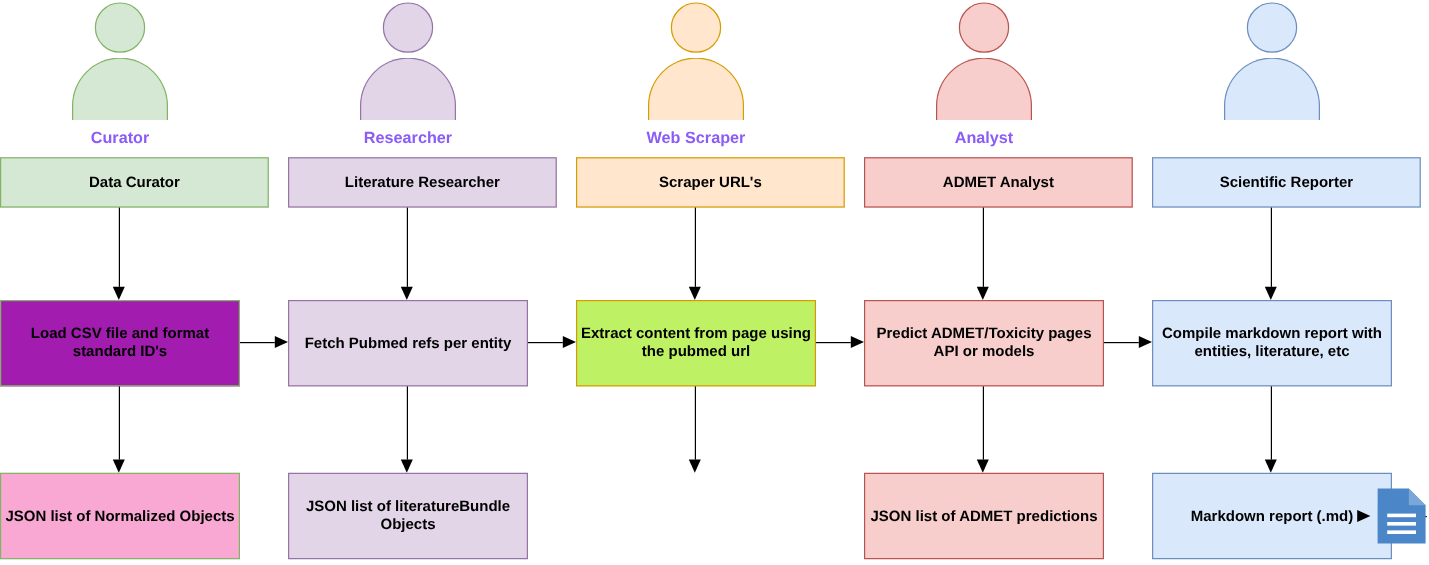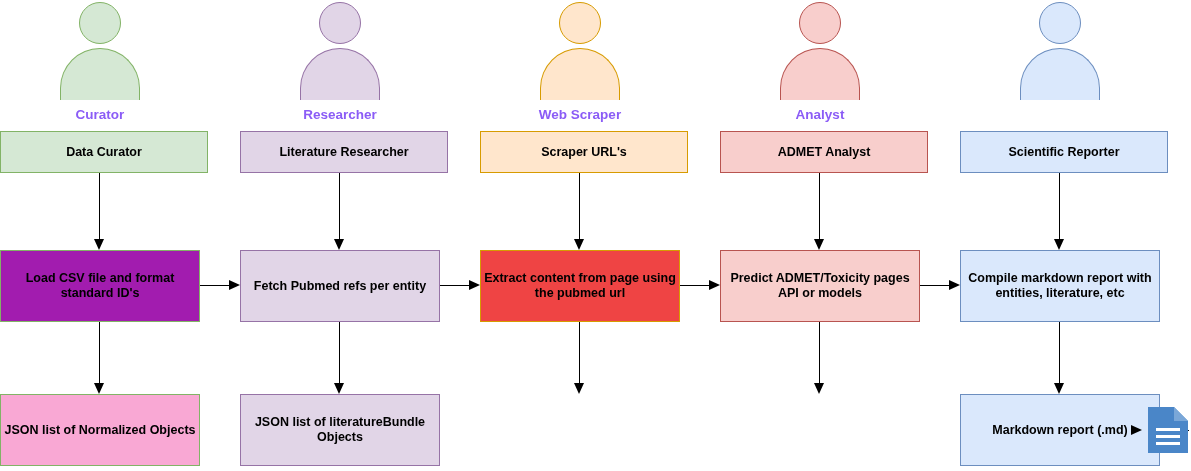--- a/index.html
+++ b/index.html
@@ -69,21 +69,21 @@
     display: flex;
     align-items: center;
     justify-content: center;
     text-align: center;
     font-size: 12.5px;
     font-weight: bold;
     color: #000000;
     line-height: 15px;
     padding: 2px 3px;
   }
-  .box.r1 { left: 0;  top: 131px; width: 208px; height: 42px; }
+  .box.r1 { left: 0;  top: 131px; width: 224px; height: 42px; }
   .box.r2 { left: 0;  top: 250px; width: 200px; height: 72px; }
   .box.r3 { left: 0;  top: 394px; width: 200px; height: 72px; }
 
   
   .vline {
     position: absolute;
     left: 99px;
     width: 1px;
     background: #000000;
   }
@@ -166,37 +166,38 @@
 
   <div class="col" style="left:480px;">
     <div class="avatar">
       <div class="head" style="background:#ffe6cc;border-color:#d79b00;"></div>
       <div class="body" style="background:#ffe6cc;border-color:#d79b00;"></div>
     </div>
     <div class="role">Web Scraper</div>
     <div class="box r1" style="background:#ffe6cc;border-color:#d79b00;">Scraper URL's</div>
     <div class="vline a"></div>
     <div class="arrow-down a"></div>
-    <div class="box r2" style="background:#ef4444;border-color:#d79b00;">Extract content from page using the pubmed url</div>
+    <div class="box r2" style="background:#bef264;border-color:#d79b00;">Extract content from page using the pubmed url</div>
     <div class="vline b"></div>
     <div class="arrow-down b"></div>
   </div>
 
   <div class="col" style="left:720px;">
     <div class="avatar">
       <div class="head" style="background:#f8cecc;border-color:#b85450;"></div>
       <div class="body" style="background:#f8cecc;border-color:#b85450;"></div>
     </div>
     <div class="role">Analyst</div>
     <div class="box r1" style="background:#f8cecc;border-color:#b85450;">ADMET Analyst</div>
     <div class="vline a"></div>
     <div class="arrow-down a"></div>
     <div class="box r2" style="background:#f8cecc;border-color:#b85450;">Predict ADMET/Toxicity pages API or models</div>
     <div class="vline b"></div>
     <div class="arrow-down b"></div>
+    <div class="box r3" style="background:#f8cecc;border-color:#b85450;">JSON list of ADMET predictions</div>
   </div>
 
   <div class="col" style="left:960px;">
     <div class="avatar">
       <div class="head" style="background:#dae8fc;border-color:#6c8ebf;"></div>
       <div class="body" style="background:#dae8fc;border-color:#6c8ebf;"></div>
     </div>
     <div class="box r1" style="background:#dae8fc;border-color:#6c8ebf;">Scientific Reporter</div>
     <div class="vline a"></div>
     <div class="arrow-down a"></div>

